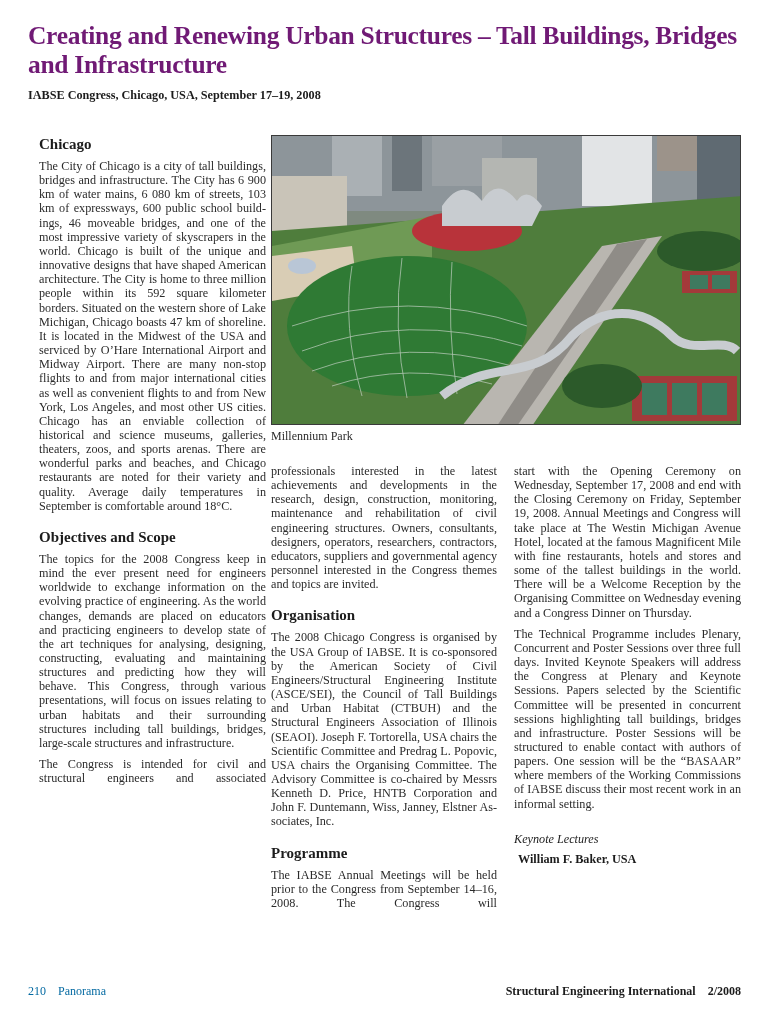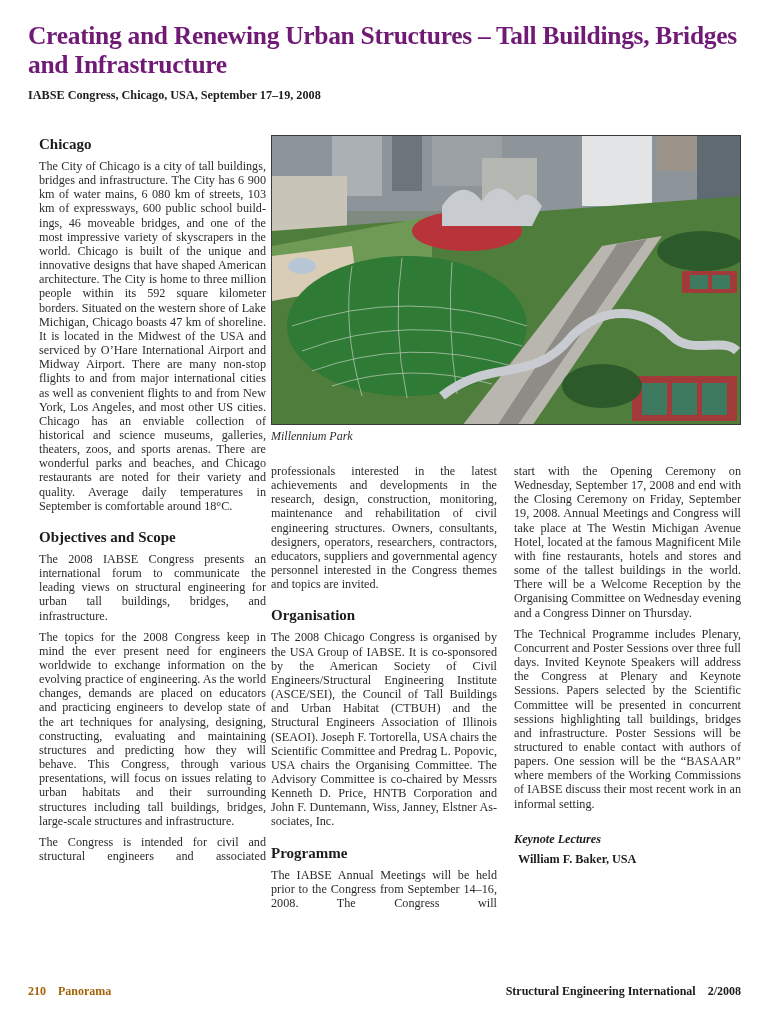--- a/index.html
+++ b/index.html
@@ -10,40 +10,39 @@
   .subtitle { position:absolute; left:28px; top:88px; font-size:12.2px; font-weight:bold; color:#1c1c1c; margin:0; }
   .col { position:absolute; font-size:12.2px; line-height:14.15px; text-align:justify; hyphens:manual; }
   .col p { margin:0 0 7px 0; }
   .col h2 { margin:0 0 6px 0; font-size:15px; line-height:18px; font-weight:bold; color:#1c1c1c; }
   #col1 { left:28px; top:135px; width:227px;margin-left:11px; }
   #col2 { left:271px; top:464px; width:226px; }
   #col3 { left:514px; top:464px; width:227px; }
   .gap { height:8px; }
   .photo { position:absolute; left:271px; top:135px; width:470px; height:290px; overflow:hidden;
            background:#6b7a6a; border:1px solid #3a3a3a; box-sizing:border-box; }
-  .caption { position:absolute; left:271px; top:429px; font-size:12px; font-style:italic; color:#2b2b2b; }
-  .kh { font-style:italic; font-weight:bold; font-size:12.2px; color:#1c1c1c; margin:0 0 6px 0; }
+  .caption { position:absolute; left:271px; top:429px; font-size:12px; color:#2b2b2b; }
+  .kh { font-style:italic; font-weight:normal; font-size:12.2px; color:#1c1c1c; margin:0 0 6px 0; }
   .kname { font-weight:bold; color:#1c1c1c; margin:4px !important; }
-  .footer-left { position:absolute; left:28px; top:984px; font-size:12px; color:#a16207;font-weight:bold; }
+  .footer-left { position:absolute; left:28px; top:984px; font-size:12px; color:#0369a1; }
   .footer-left span + span { margin-left:12px; }
   .footer-right { position:absolute; right:27px; top:984px; font-size:12px; font-weight:bold; color:#1c1c1c; }
   .footer-right span + span { margin-left:12px; }
 </style>
 </head>
 <body>
 
 <h1 class="title">Creating and Renewing Urban Structures – Tall Buildings, Bridges and Infrastructure</h1>
 <div class="subtitle">IABSE Congress, Chicago, USA, September 17–19, 2008</div>
 
 <div class="col" id="col1">
   <h2>Chicago</h2>
   <p><span>The City of Chicago is a city of tall buildings, bridges and infrastruc­ture. The City has 6 900 km of water mains, 6 080 km of streets, 103 km of expressways, 600 public school build­ings, 46 moveable bridges, and one of the most impressive variety of sky­scrapers in the world. Chicago is built of the unique and innovative designs that have shaped American architec­ture. The City is home to three million people within its 592 square kilometer borders. Situated on the western shore of Lake Michigan, Chicago boasts 47 km of shoreline. It is located in the Midwest of the USA and serviced by O’Hare International Airport and Midway Airport. There are many non-stop flights to and from major international cities as well as conve­nient flights to and from New York, Los Angeles, and most other US cities. Chicago has an enviable collection of historical and science museums, gal­leries, theaters, zoos, and sports arenas. There are wonderful parks and beach­es, and Chicago restaurants are noted for their variety and quality. Average daily temperatures in September is comfortable around 18</span><span>°C.</span></p>
   <div class="gap"></div>
   <h2>Objectives and Scope</h2>
-  <p>The 2008 IABSE Congress presents an international forum to communi­cate the leading views on structural engineering for urban tall buildings, bridges, and infrastructure.</p>
   <p>The topics for the 2008 Congress keep in mind the ever present need for engineers worldwide to exchange information on the evolving practice of engineering. As the world changes, demands are placed on educators and practicing engineers to develop state of the art techniques for analysing, de­signing, constructing, evaluating and maintaining structures and predicting how they will behave. This Congress, through various presentations, will focus on issues relating to urban habi­tats and their surrounding structures including tall buildings, bridges, large-scale structures and infrastructure.</p>
   <p style="text-align-last:justify;">The Congress is intended for civil and structural engineers and associated</p>
 </div>
 
 <div class="photo">
   <svg width="470" height="290" viewBox="0 0 470 290" xmlns="http://www.w3.org/2000/svg">
     <rect x="0" y="0" width="470" height="290" fill="#7f8a80"></rect>
 
     <rect x="0" y="0" width="470" height="75" fill="#8d959a"></rect>
     <rect x="60" y="0" width="50" height="60" fill="#aab0b4"></rect>

